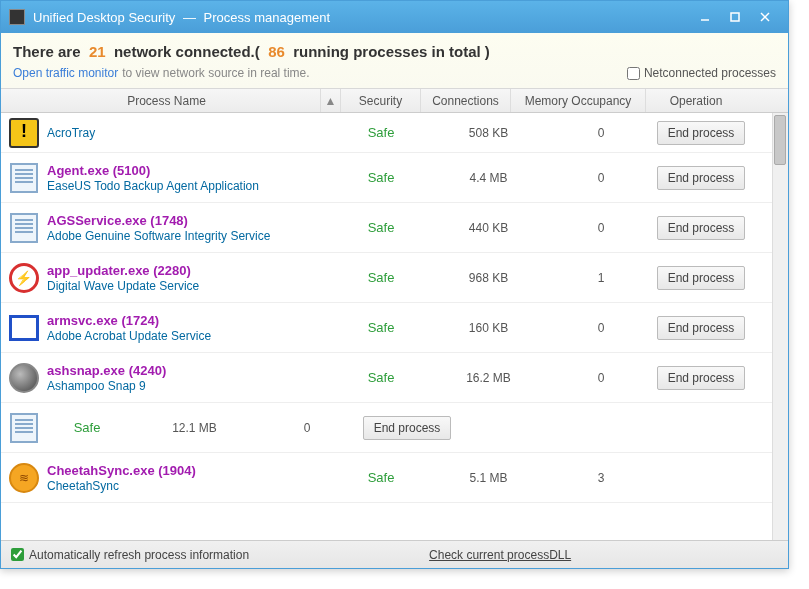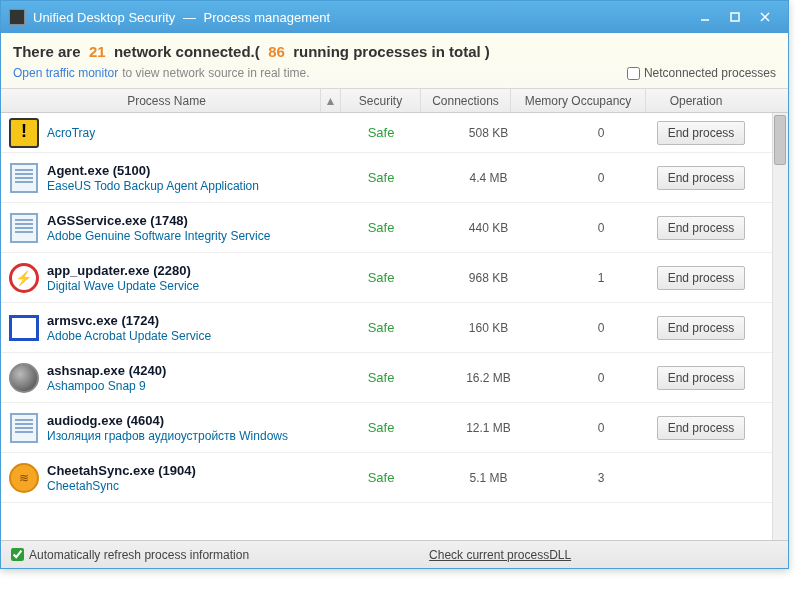--- a/index.html
+++ b/index.html
@@ -26,21 +26,21 @@
 .col-mem { width: 135px; text-align: center; }
 .col-con { width: 90px; text-align: center; }
 .col-op { width: 100px; text-align: center; }
 .th { border-right: 1px solid #ddd; height: 100%; display: flex; align-items: center; justify-content: center; }
 .th.left { justify-content: center; }
 .table-body { flex: 1; overflow-y: auto; position: relative; }
 .row { display: flex; align-items: center; border-bottom: 1px solid #eee; height: 50px; padding: 4px 0; }
 .row.first { height: 40px; }
 .row-icon { width: 34px; height: 34px; margin-left: 6px; margin-right: 6px; flex-shrink: 0; display:flex; align-items:center; justify-content:center; }
 .row-name-col { width: 294px; }
-.row-title { font-weight: bold; color: #0f172a; font-size: 13px; }
+.row-title { font-weight: bold; color: #a21caf; font-size: 13px; }
 .row-sub { color: #0369a1; font-size: 12px; margin-top: 1px; }
 .row-sec { width: 80px; text-align: center; color: #2d9d3a; font-size: 13px; }
 .row-mem { width: 135px; text-align: center; color: #555; font-size: 12px; }
 .row-con { width: 90px; text-align: center; color: #555; font-size: 12px; }
 .row-op { width: 110px; text-align: center; }
 .end-btn { background: linear-gradient(to bottom,#f8f8f8,#e8e8e8); border: 1px solid #bbb; border-radius: 2px; padding: 4px 10px; font-size: 12px; color: #444; cursor: pointer; }
 .scrollbar-track { position: absolute; right: 0; top: 0; bottom: 0; width: 16px; background: #f0f0f0; border-left: 1px solid #ddd; }
 .scrollbar-thumb { position: absolute; right: 2px; width: 12px; background: #c8c8c8; border: 1px solid #aaa; border-radius: 2px; }
 .footer { height: 28px; background: linear-gradient(to bottom,#f0f0f0,#e6e6e6); border-top: 1px solid #ccc; display: flex; align-items: center; padding: 0 10px; font-size: 12px; color: #444; }
 .footer-check { display: flex; align-items: center; cursor: pointer; }
@@ -193,24 +193,20 @@
         </div>
         <div class="row-sec">Safe</div>
         <div class="row-mem">16.2 MB</div>
         <div class="row-con">0</div>
         <div class="row-op"><button class="end-btn">End process</button></div>
       </div>
       <div class="row">
         <div class="row-icon">
           <div class="ic-doc"></div>
         </div>
-        <div class="row-name-col">
-          <div class="row-title">audiodg.exe (4604)</div>
-          <div class="row-sub">Изоляция графов аудиоустройств Windows</div>
-        </div>
         <div class="row-sec">Safe</div>
         <div class="row-mem">12.1 MB</div>
         <div class="row-con">0</div>
         <div class="row-op"><button class="end-btn">End process</button></div>
       </div>
       <div class="row">
         <div class="row-icon">
           <div class="ic-cheetah"></div>
         </div>
         <div class="row-name-col">

